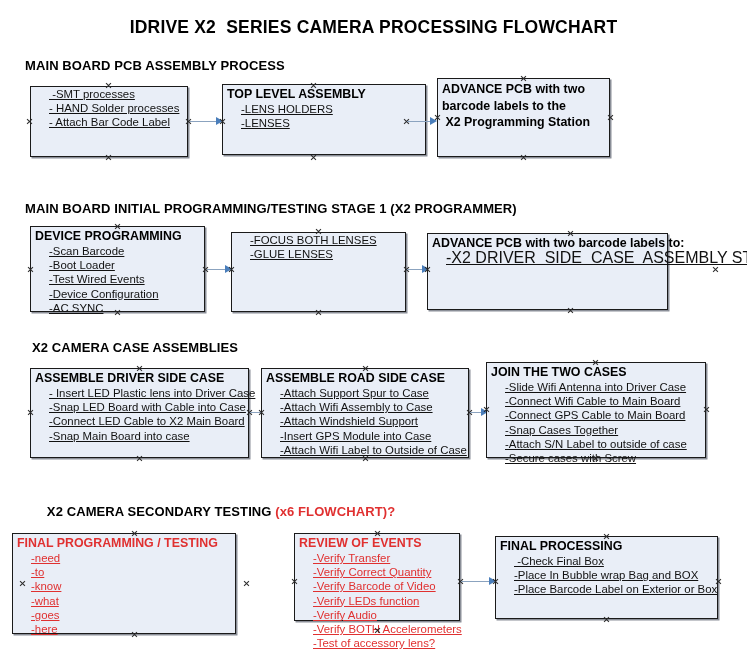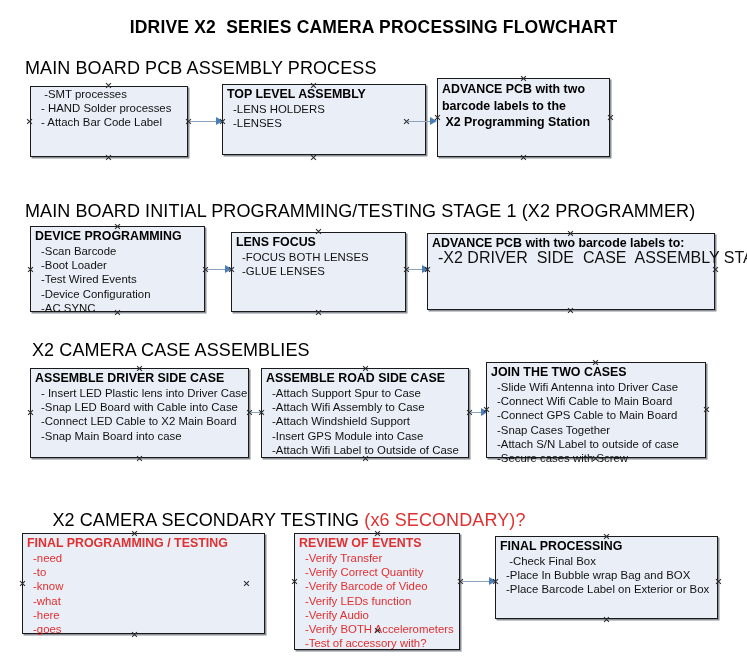--- a/index.html
+++ b/index.html
@@ -30,22 +30,22 @@
     font-size: 17.5px;
     font-weight: bold;
     color: #000000;
     letter-spacing: 0.2px;
     white-space: pre;
   }
 
   
   .section-head {
     position: absolute;
-    font-size: 18px;
-    font-weight: normal;
+    font-size: 13px;
+    font-weight: bold;
     color: #000000;
     white-space: pre;
     letter-spacing: 0.1px;
   }
   .section-head .accent {
     color: #e03030;
   }
 
   
   .pbox {
@@ -65,21 +65,22 @@
     white-space: pre;
     padding: 2px 0 0 4px;
   }
   .pbox .bline {
     display: block;
     font-size: 11.4px;
     font-weight: normal;
     color: #111111;
     line-height: 14.2px;
     white-space: pre;
-    padding-left: 10px;
+    padding-left: 18px;
+    text-decoration: underline;
   }
   
   .pbox.red .btitle { color: #e03030; }
   .pbox.red .bline  { color: #e03030; }
 
   
   .pbox .btitle.multi { line-height: 16.5px; }
 
   
   .handle {
@@ -170,33 +171,32 @@
   </div>
   <div class="handle" style="left:114px; top:223px;"></div>
   <div class="handle" style="left:114px; top:309px;"></div>
   <div class="handle" style="left:27px; top:266px;"></div>
   <div class="handle" style="left:202px; top:266px;"></div>
 
   <div class="arrow-line" style="left:207px; top:269px; width:20px;"></div>
   <div class="arrow-head" style="left:225px; top:265px;"></div>
 
   <div class="pbox" style="left:231px; top:232px; width:175px; height:80px;">
-    <span class="btitle">LENS FOCUS</span>
     <span class="bline">-FOCUS BOTH LENSES</span>
     <span class="bline">-GLUE LENSES</span>
   </div>
   <div class="handle" style="left:315px; top:228px;"></div>
   <div class="handle" style="left:315px; top:309px;"></div>
   <div class="handle" style="left:228px; top:266px;"></div>
   <div class="handle" style="left:403px; top:266px;"></div>
 
   <div class="arrow-line" style="left:407px; top:269px; width:17px;"></div>
   <div class="arrow-head" style="left:422px; top:265px;"></div>
 
-  <div class="pbox" style="left:427px; top:233px; width:288px; height:77px;">
+  <div class="pbox" style="left:427px; top:233px; width:241px; height:77px;">
     <span class="btitle">ADVANCE PCB with two barcode labels to:</span>
     <span class="bline" style="font-size:16px;">-X2 DRIVER  SIDE  CASE  ASSEMBLY STATION</span>
   </div>
   <div class="handle" style="left:567px; top:230px;"></div>
   <div class="handle" style="left:567px; top:307px;"></div>
   <div class="handle" style="left:424px; top:266px;"></div>
   <div class="handle" style="left:712px; top:266px;"></div>
 
   <div class="section-head" style="left:32px; top:340px;">X2 CAMERA CASE ASSEMBLIES</div>
 
@@ -239,46 +239,46 @@
     <span class="bline">-Snap Cases Together</span>
     <span class="bline">-Attach S/N Label to outside of case</span>
     <span class="bline">-Secure cases with Screw</span>
   </div>
   <div class="handle" style="left:592px; top:359px;"></div>
   <div class="handle" style="left:592px; top:455px;"></div>
   <div class="handle" style="left:483px; top:406px;"></div>
   <div class="handle" style="left:703px; top:406px;"></div>
 
   <div class="section-head" style="left:32px; top:489px;">
-    <span>X2 CAMERA SECONDARY TESTING </span><span class="accent">(x6 SECONDARY)?</span>
-  </div>
-
-  <div class="pbox red" style="left:22px; top:533px; width:243px; height:101px;">
+    <span>X2 CAMERA SECONDARY TESTING </span><span class="accent">(x6 FLOWCHART)?</span>
+  </div>
+
+  <div class="pbox red" style="left:12px; top:533px; width:224px; height:101px;">
     <span class="btitle">FINAL PROGRAMMING / TESTING</span>
     <span class="bline">-need</span>
     <span class="bline">-to</span>
     <span class="bline">-know</span>
     <span class="bline">-what</span>
+    <span class="bline">-goes</span>
     <span class="bline">-here</span>
-    <span class="bline">-goes</span>
   </div>
   <div class="handle" style="left:131px; top:530px;"></div>
   <div class="handle" style="left:131px; top:631px;"></div>
   <div class="handle" style="left:19px; top:580px;"></div>
   <div class="handle" style="left:243px; top:580px;"></div>
 
-  <div class="pbox red" style="left:294px; top:533px; width:166px; height:117px;">
+  <div class="pbox red" style="left:294px; top:533px; width:166px; height:88px;">
     <span class="btitle">REVIEW OF EVENTS</span>
     <span class="bline">-Verify Transfer</span>
     <span class="bline">-Verify Correct Quantity</span>
     <span class="bline">-Verify Barcode of Video</span>
     <span class="bline">-Verify LEDs function</span>
     <span class="bline">-Verify Audio</span>
     <span class="bline">-Verify BOTH Accelerometers</span>
-    <span class="bline">-Test of accessory with?</span>
+    <span class="bline">-Test of accessory lens?</span>
   </div>
   <div class="handle" style="left:374px; top:530px;"></div>
   <div class="handle" style="left:374px; top:627px;"></div>
   <div class="handle" style="left:291px; top:578px;"></div>
   <div class="handle" style="left:457px; top:578px;"></div>
 
   <div class="arrow-line" style="left:461px; top:581px; width:30px;"></div>
   <div class="arrow-head" style="left:489px; top:577px;"></div>
 
   <div class="pbox" style="left:495px; top:536px; width:223px; height:83px;">

